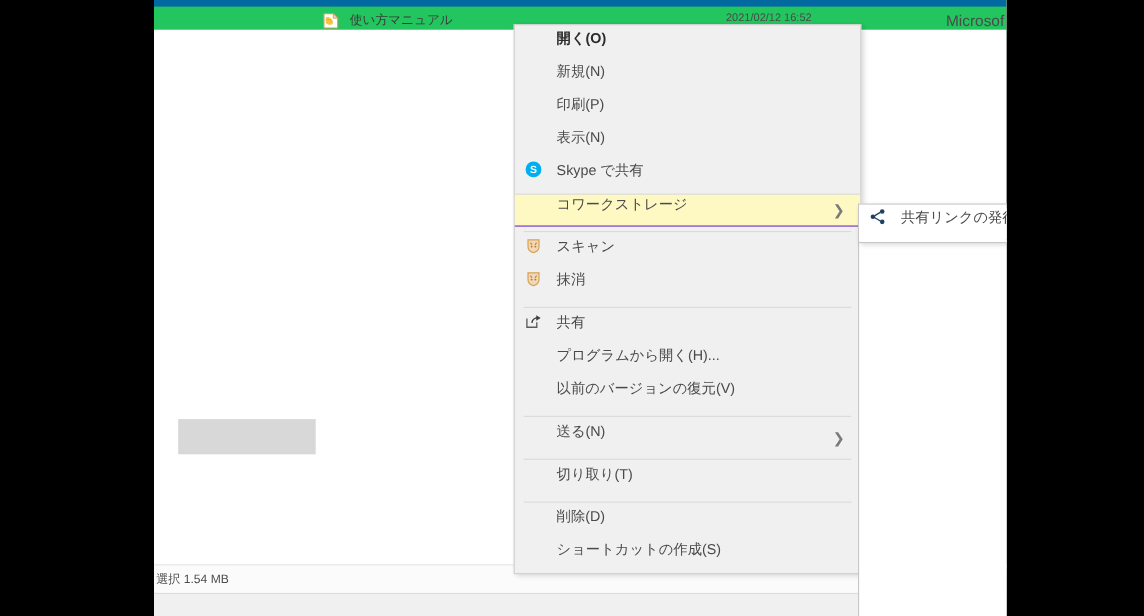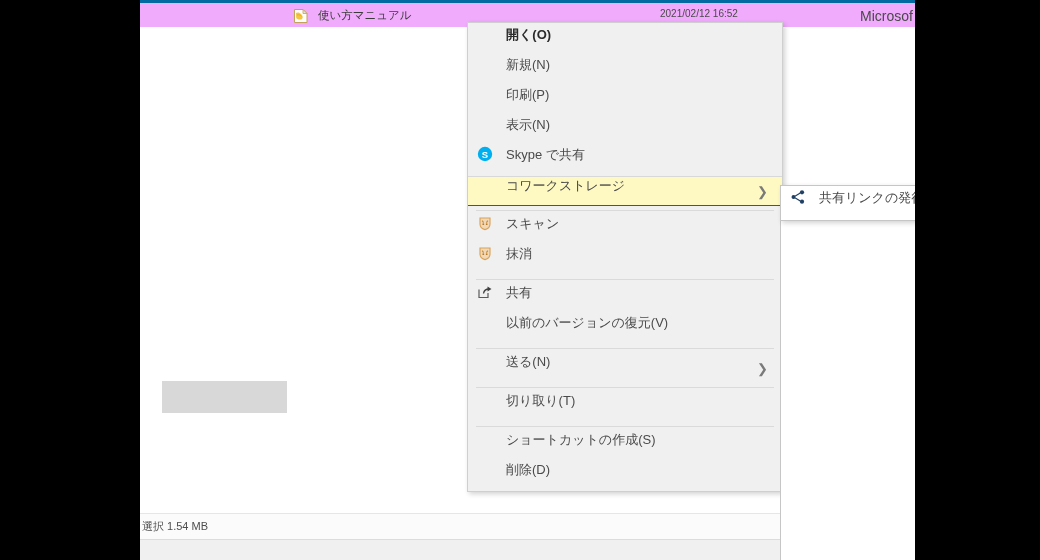--- a/index.html
+++ b/index.html
@@ -30,22 +30,22 @@
     overflow: hidden;
   }
 
   
   #file-row {
     position: absolute;
     left: 0;
     top: 0;
     width: 775px;
     height: 26px;
-    background: #f0abfc;
-    border-top: 3px solid #0369a1;
+    background: #22c55e;
+    border-top: 6px solid #0369a1;
     border-bottom: 1px solid #b6dff5;
     display: flex;
     align-items: flex-end;
   }
   #file-row-inner {
     display: flex;
     align-items: center;
     width: 100%;
     height: 100%;
     position: relative;
@@ -310,41 +310,45 @@
             <svg class="icon-svg" width="17" height="16" viewBox="0 0 17 16">
               <path d="M2 5.5 L2 13.5 L11 13.5 L11 9" fill="none" stroke="#5a5a5a" stroke-width="1.2"></path>
               <path d="M6.5 9.5 C7 6.5, 9 5, 12 5" fill="none" stroke="#3f3f3f" stroke-width="1.3"></path>
               <path d="M10.5 2.5 L14.5 5 L10.5 7.5 Z" fill="#3f3f3f"></path>
             </svg>
           </span>
           <span class="mi-label">共有</span>
         </div>
         <div class="menu-item">
           <span class="mi-icon"></span>
+          <span class="mi-label">プログラムから開く(H)...</span>
+        </div>
+        <div class="menu-item">
+          <span class="mi-icon"></span>
           <span class="mi-label">以前のバージョンの復元(V)</span>
         </div>
         <div class="menu-sep"></div>
         <div class="menu-item">
           <span class="mi-icon"></span>
           <span class="mi-label">送る(N)</span>
           <span class="mi-arrow">❯</span>
         </div>
         <div class="menu-sep"></div>
         <div class="menu-item">
           <span class="mi-icon"></span>
           <span class="mi-label">切り取り(T)</span>
         </div>
         <div class="menu-sep"></div>
         <div class="menu-item">
           <span class="mi-icon"></span>
+          <span class="mi-label">削除(D)</span>
+        </div>
+        <div class="menu-item">
+          <span class="mi-icon"></span>
           <span class="mi-label">ショートカットの作成(S)</span>
-        </div>
-        <div class="menu-item">
-          <span class="mi-icon"></span>
-          <span class="mi-label">削除(D)</span>
         </div>
       </div>
 
     <div id="submenu-panel"></div>
 
     <div id="submenu">
         <div class="menu-item">
           <span class="mi-icon">
             <svg class="icon-svg" width="16" height="16" viewBox="0 0 16 16">
               <circle cx="12" cy="3.3" r="2.1" fill="#1f3f63"></circle>

